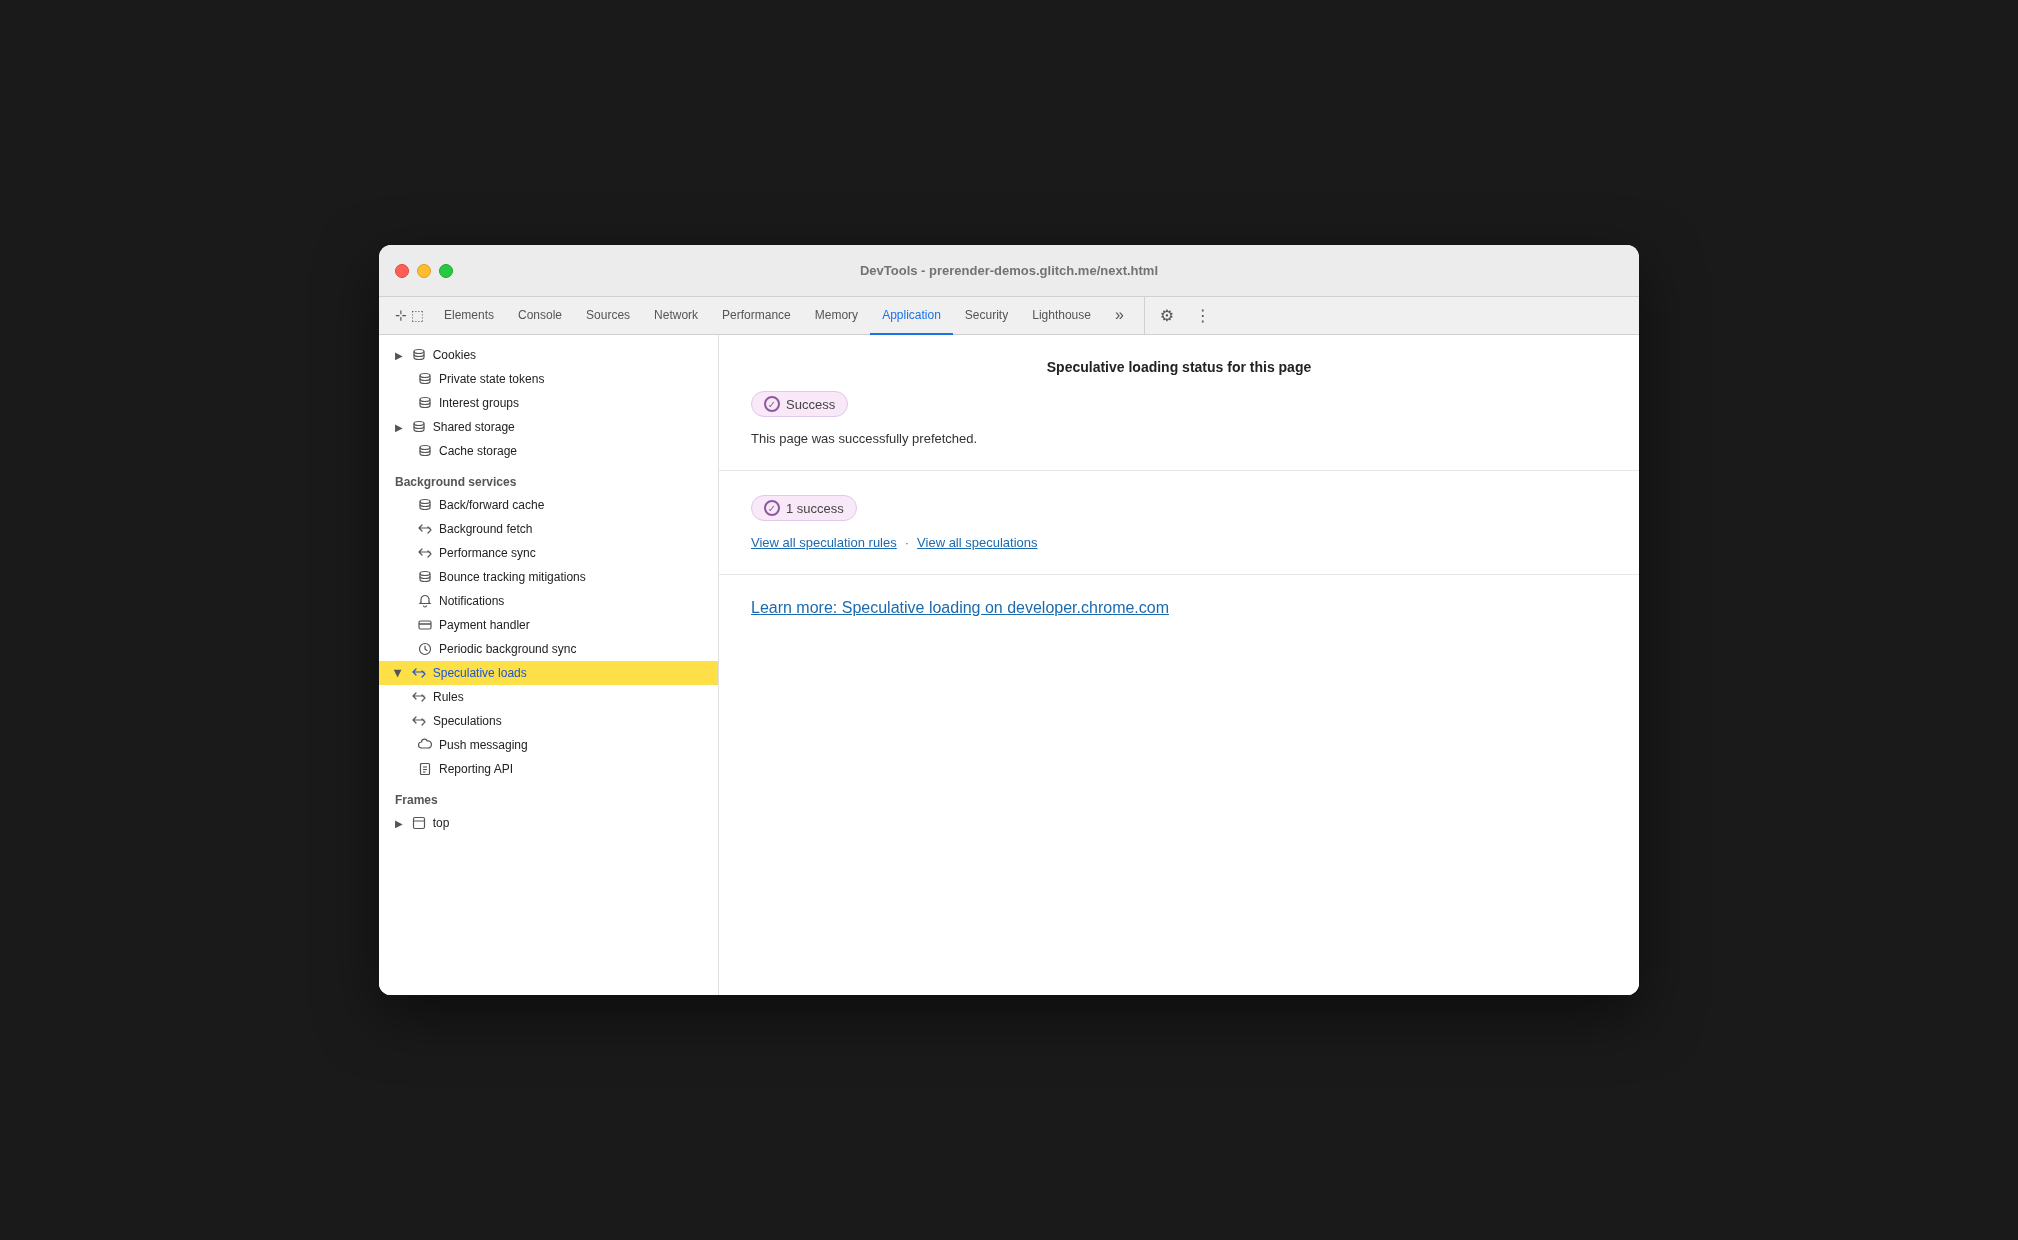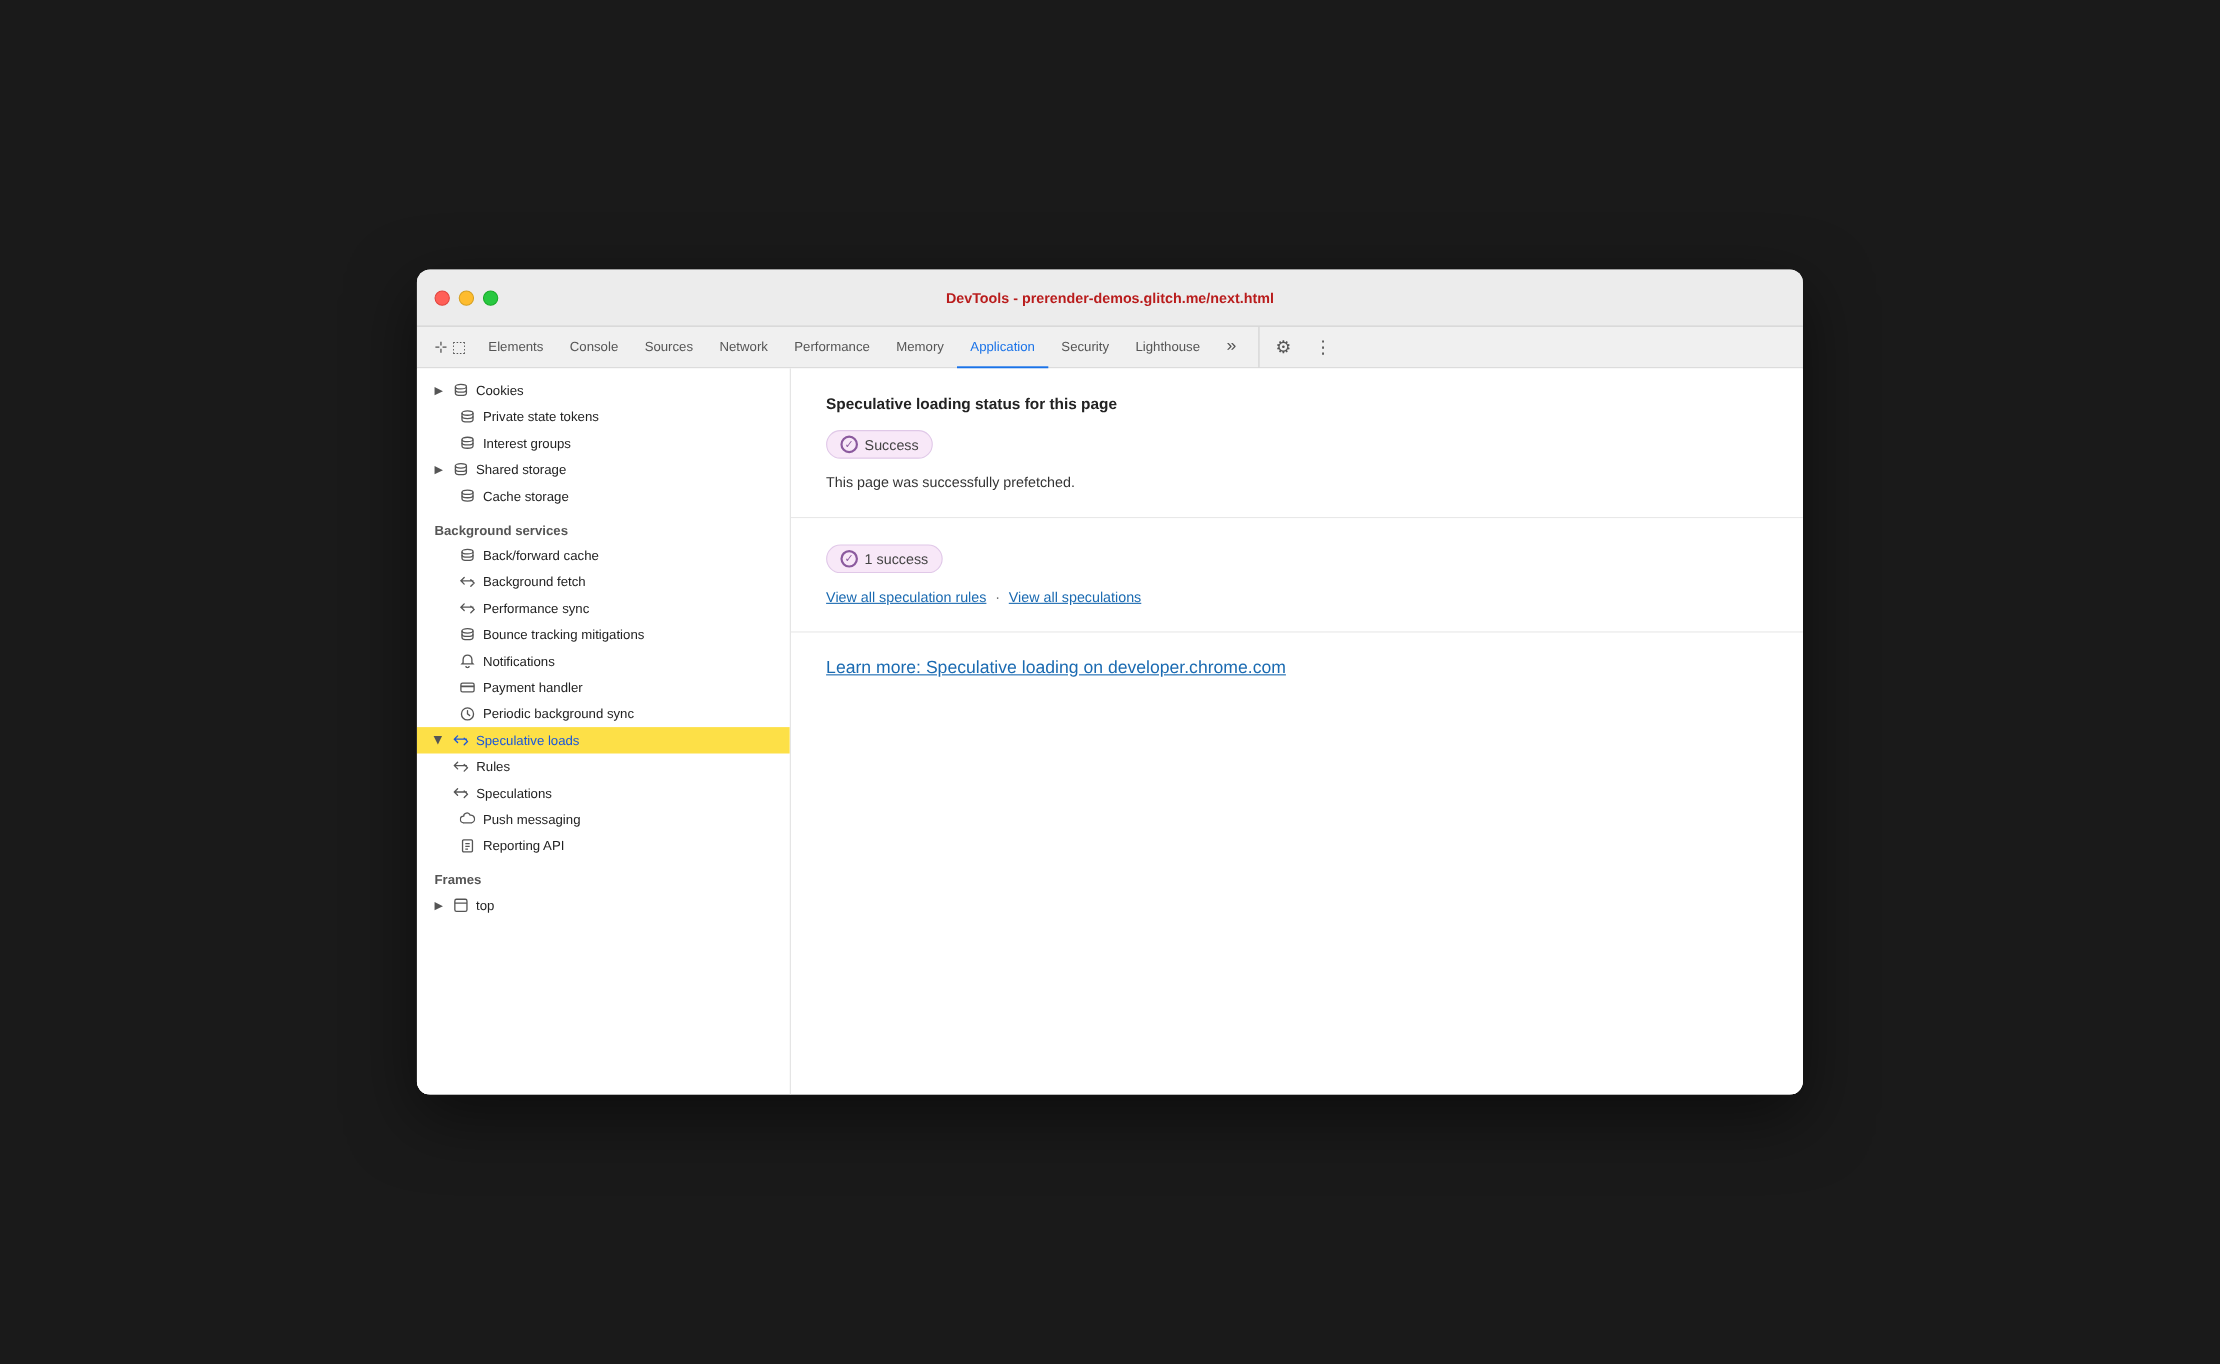--- a/index.html
+++ b/index.html
@@ -48,21 +48,21 @@
     .traffic-light.close { background: #ff5f57; border: 1px solid #e0443e; }
     .traffic-light.minimize { background: #febc2e; border: 1px solid #d6a123; }
     .traffic-light.maximize { background: #28c840; border: 1px solid #1aab29; }
 
     .titlebar-title {
       position: absolute;
       left: 50%;
       transform: translateX(-50%);
       font-size: 13px;
       font-weight: 600;
-      color: #b91c1c;
+      color: #737373;
     }
 
     
     .tabbar {
       background: #f0f0f0;
       display: flex;
       align-items: stretch;
       padding: 0 8px;
       border-bottom: 1px solid #d0d0d0;
       height: 38px;
@@ -187,20 +187,21 @@
       border-bottom: 1px solid #e8e8e8;
     }
 
     .content-section:last-child { border-bottom: none; }
 
     .section-title {
       font-size: 14px;
       font-weight: 700;
       color: #222;
       margin-bottom: 16px;
+      text-align: center;
     }
 
     .badge {
       display: inline-flex;
       align-items: center;
       gap: 6px;
       padding: 4px 12px;
       border-radius: 20px;
       font-size: 13px;
       font-weight: 500;

